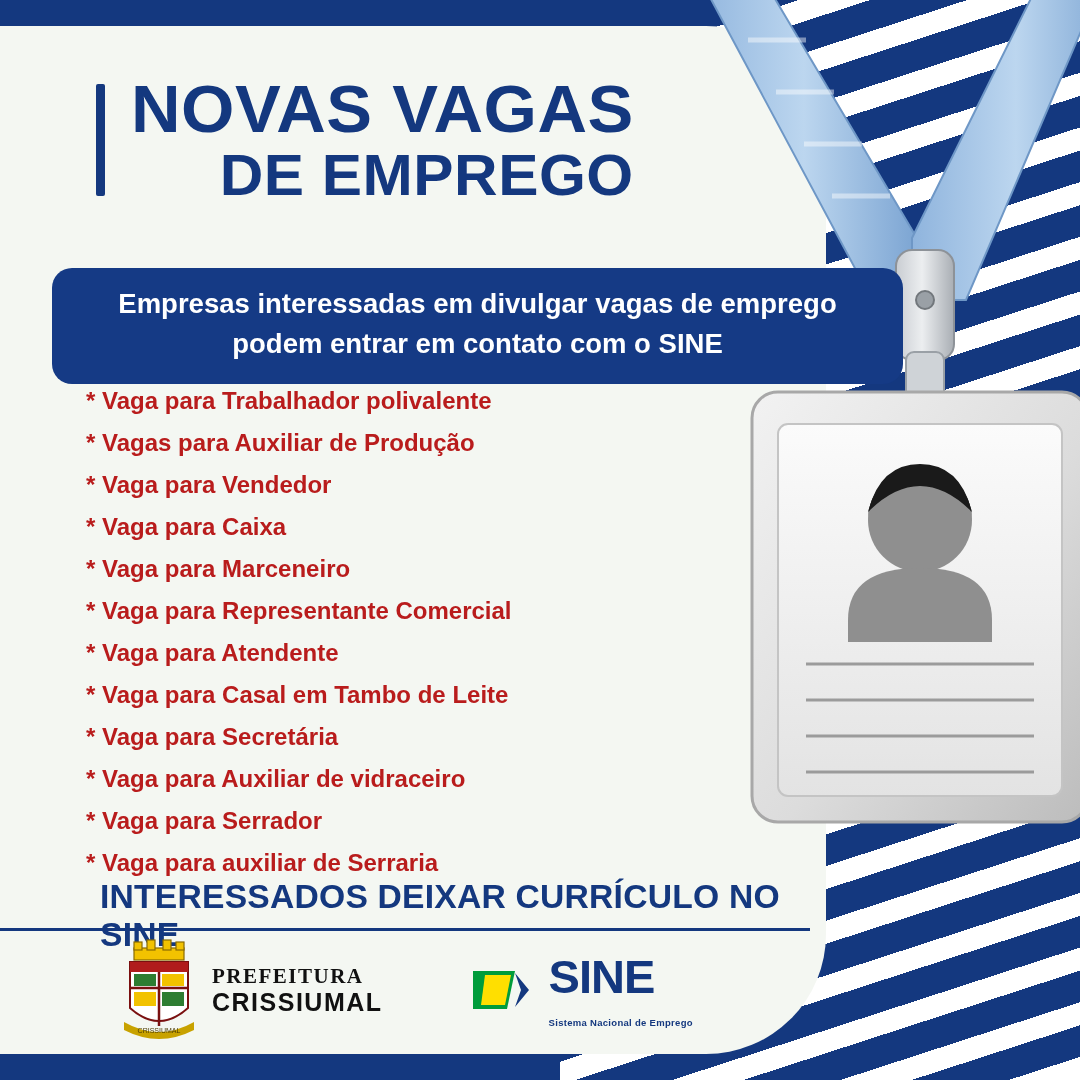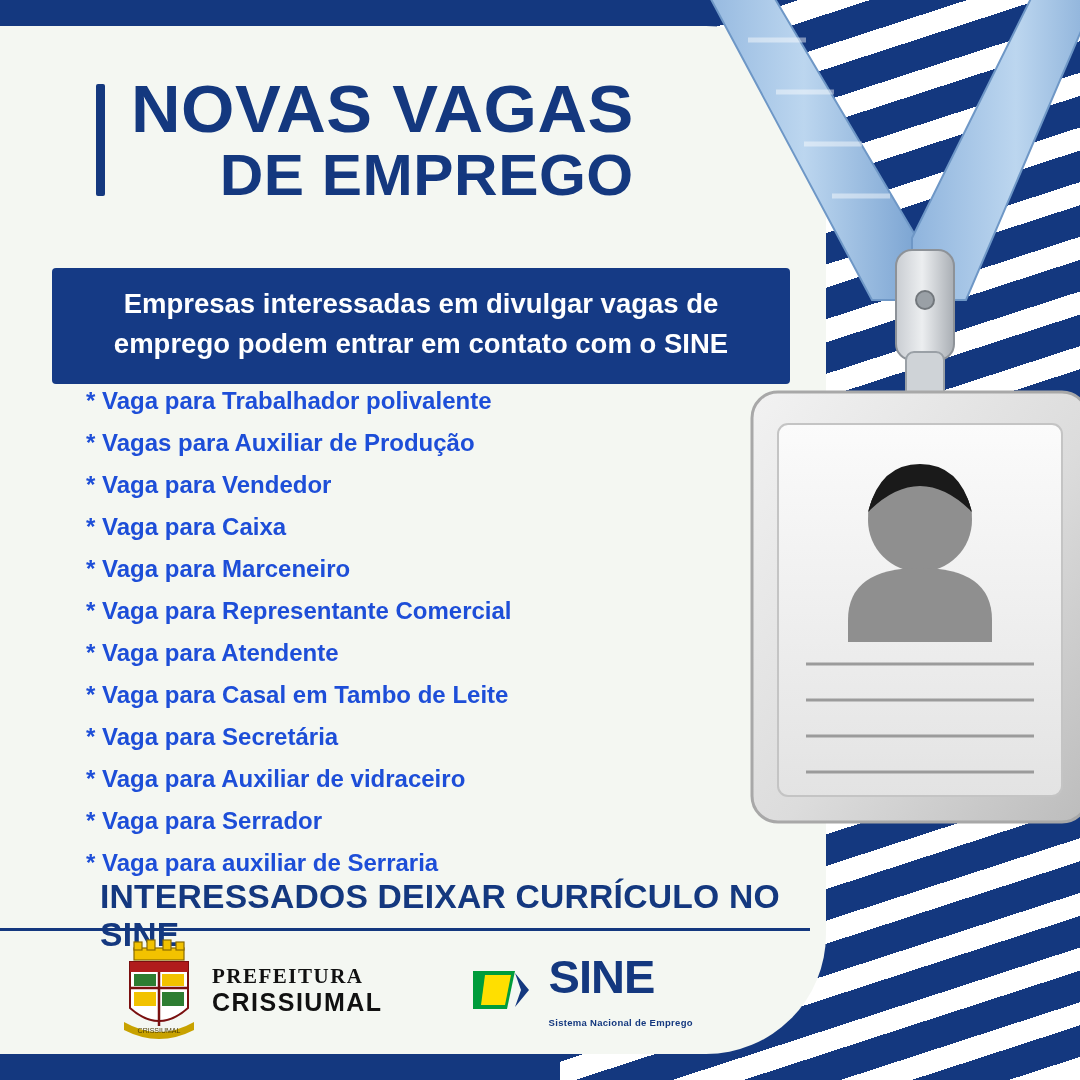--- a/index.html
+++ b/index.html
@@ -89,39 +89,39 @@
     font-weight: 900;
     transform: scaleX(1.04);
     transform-origin: left center;
     margin-top: 6px;
   }
 
   
   .banner {
     position: absolute;
     left: 52px; top: 268px;
-    width: 738px;
+    width: 851px;
     background: #153a85;
     color: #ffffff;
-    border-radius: 4px;
+    border-radius: 20px;
     padding: 16px 30px 20px 30px;
     font-size: 27.5px;
     font-weight: 700;
     line-height: 1.45;
     text-align: center;
   }
 
   
   .joblist {
     position: absolute;
     left: 86px; top: 380px;
     width: 640px;
   }
   .job {
-    color: #1d4ed8;
+    color: #b91c1c;
     font-size: 24px;
     font-weight: 700;
     line-height: 1.0;
     padding: 9px 0;
     white-space: nowrap;
   }
 
   
   .cta {
     position: absolute;

